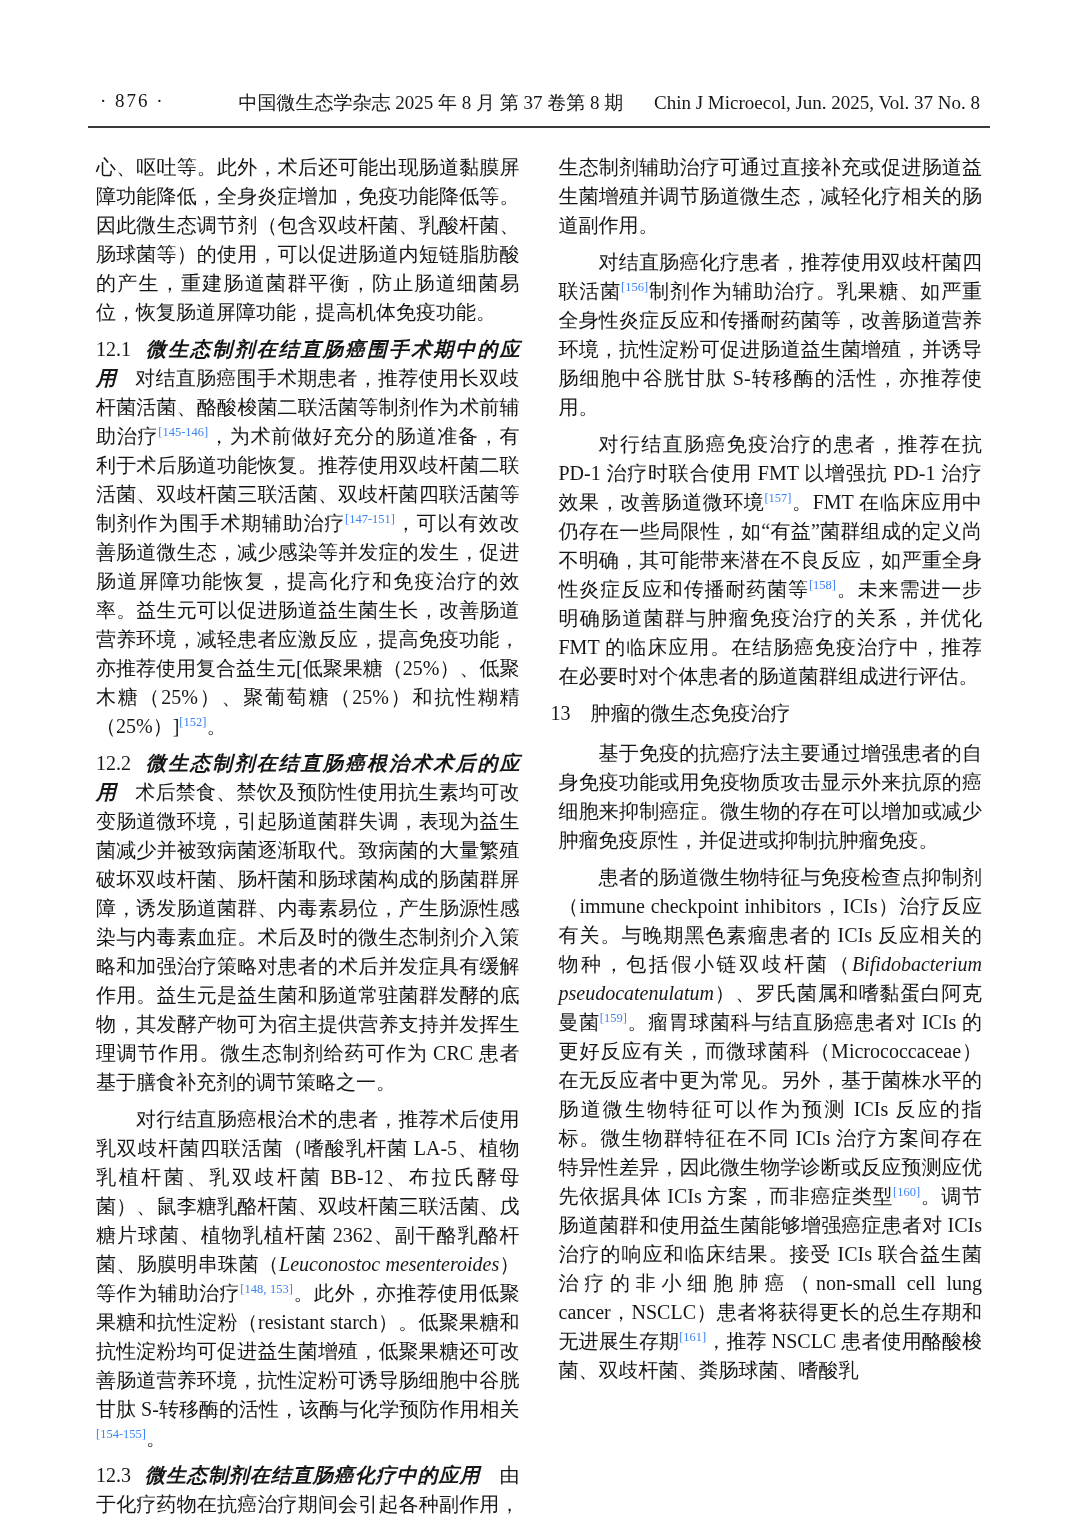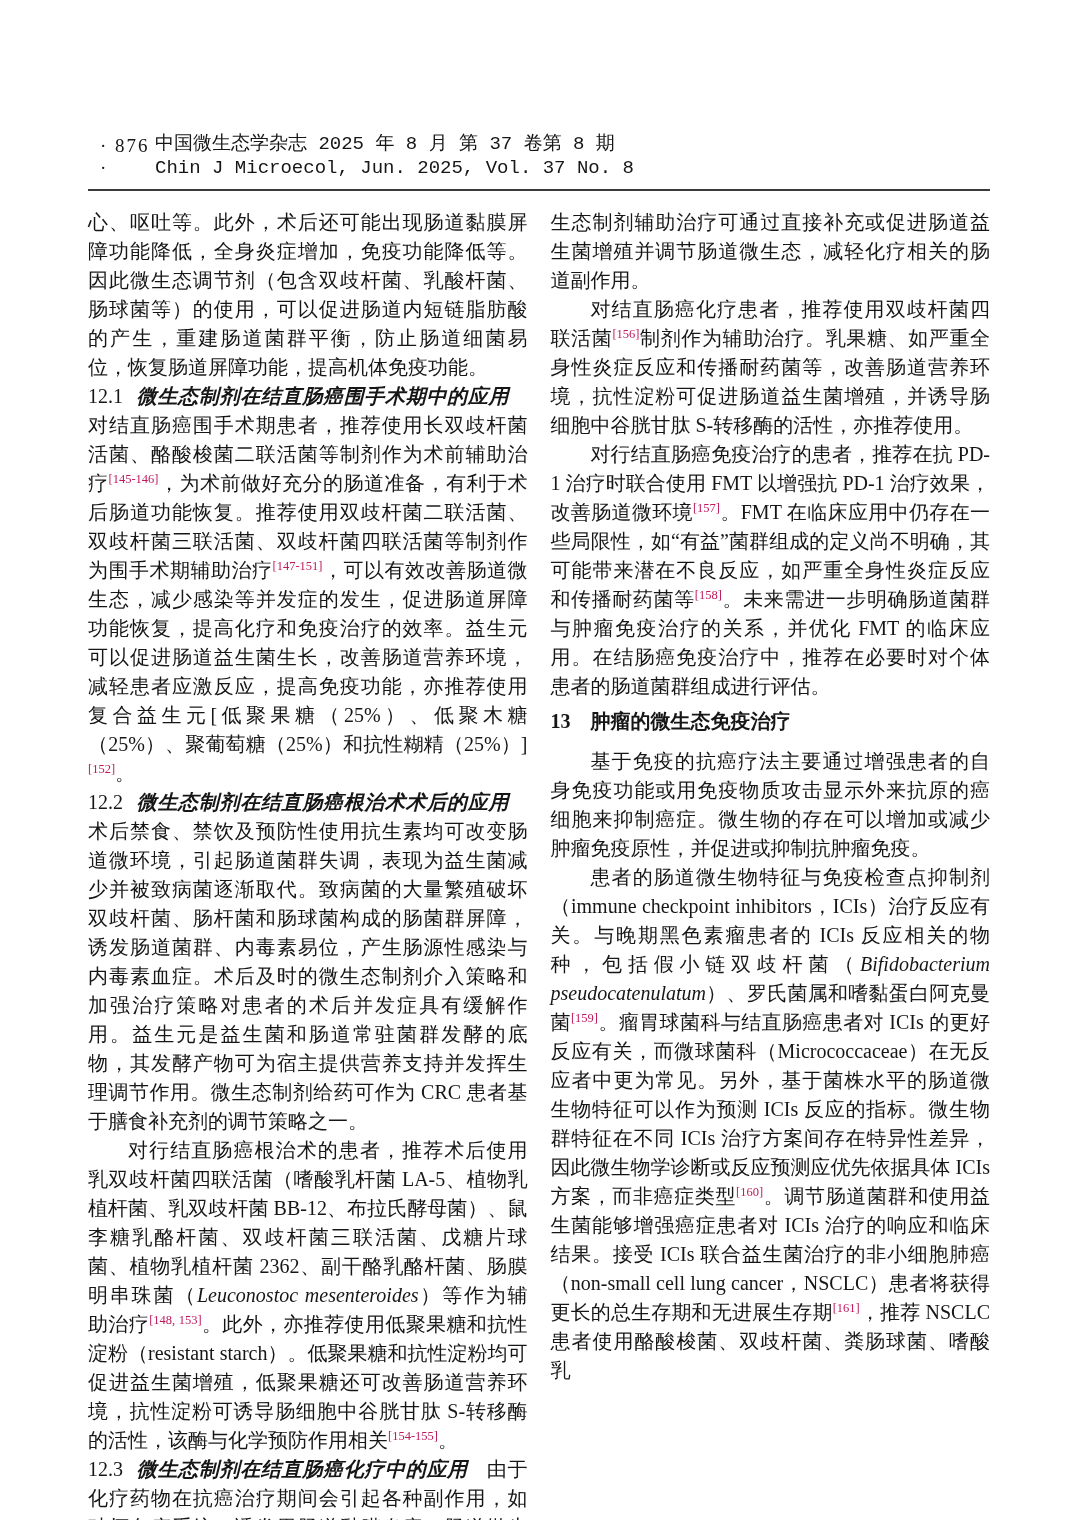--- a/index.html
+++ b/index.html
@@ -5,49 +5,49 @@
   html, body { margin: 0; padding: 0; background: #ffffff; }
   body {
     width: 1075px; height: 1520px; overflow: hidden;
     font-family: "Liberation Serif", "DejaVu Serif", serif;
     color: #161616;
   }
   .page { padding: 90px 85px 0 88px; box-sizing: border-box; width: 1075px; height: 1520px; }
 
   
   .header-row {
-    display: flex; justify-content: space-between; align-items: flex-end;
-    font-size: 19px; padding: 0 10px 0 12px; margin-top: 40px;
+    display: flex; justify-content: space-between; align-items: flex-start;
+    font-size: 19px; padding: 0 10px 0 12px;
   }
   .page-number { letter-spacing: 2px; }
-  .journal-line span { white-space: nowrap; font-family: Liberation Mono, monospace; }
+  .journal-line span { white-space: nowrap; }
   .journal-cn { margin-right: 26px; }
   .header-rule { border: none; border-top: 2px solid #3a3a3a; margin: 10px 0 0 0; }
 
   
   .columns { display: flex; gap: 23px; margin-top: 17px; }
   .col { flex: 1 1 0; min-width: 0; }
 
   .block {
     font-size: 20px; line-height: 29px;
     text-align: justify;
-    margin: 0;
+    margin: 8px;
   }
   .block.indent { text-indent: 2em; }
 
   .seg-text {}
   .seg-ref {
-    color: #be185d; font-size: 12.5px; line-height: 0;
+    color: #3b82f6; font-size: 12.5px; line-height: 0;
     vertical-align: 7px; letter-spacing: 0;
   }
   .seg-italic { font-style: italic; }
   .seg-secnum { font-weight: normal; margin-right: 13px; }
   .seg-sectitle { font-style: italic; font-weight: 700; margin-right: 19px; }
 
-  .block.heading { margin: 6px 0 11px 0; font-weight: bold; }
+  .block.heading { margin: 6px 0 11px 0; font-weight: normal; }
   .seg-hnum { margin-right: 20px; }
   .seg-htitle { font-family: "Liberation Sans", "DejaVu Sans", sans-serif; }
 </style>
 </head>
 <body>
 
 <div class="page">
   <div class="header-row">
     <span class="page-number">· 876 ·</span>
     <span class="journal-line">

